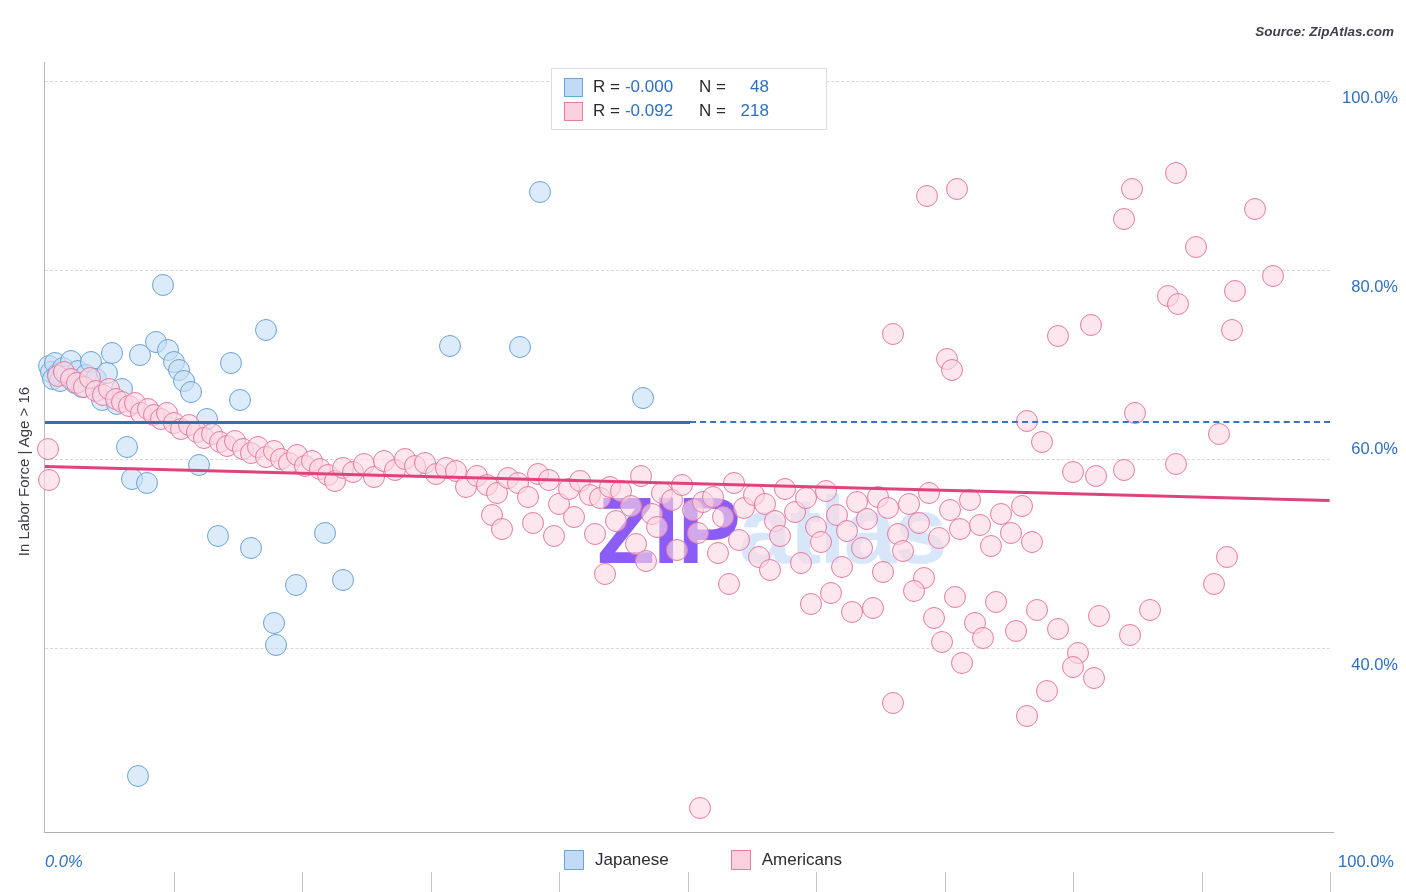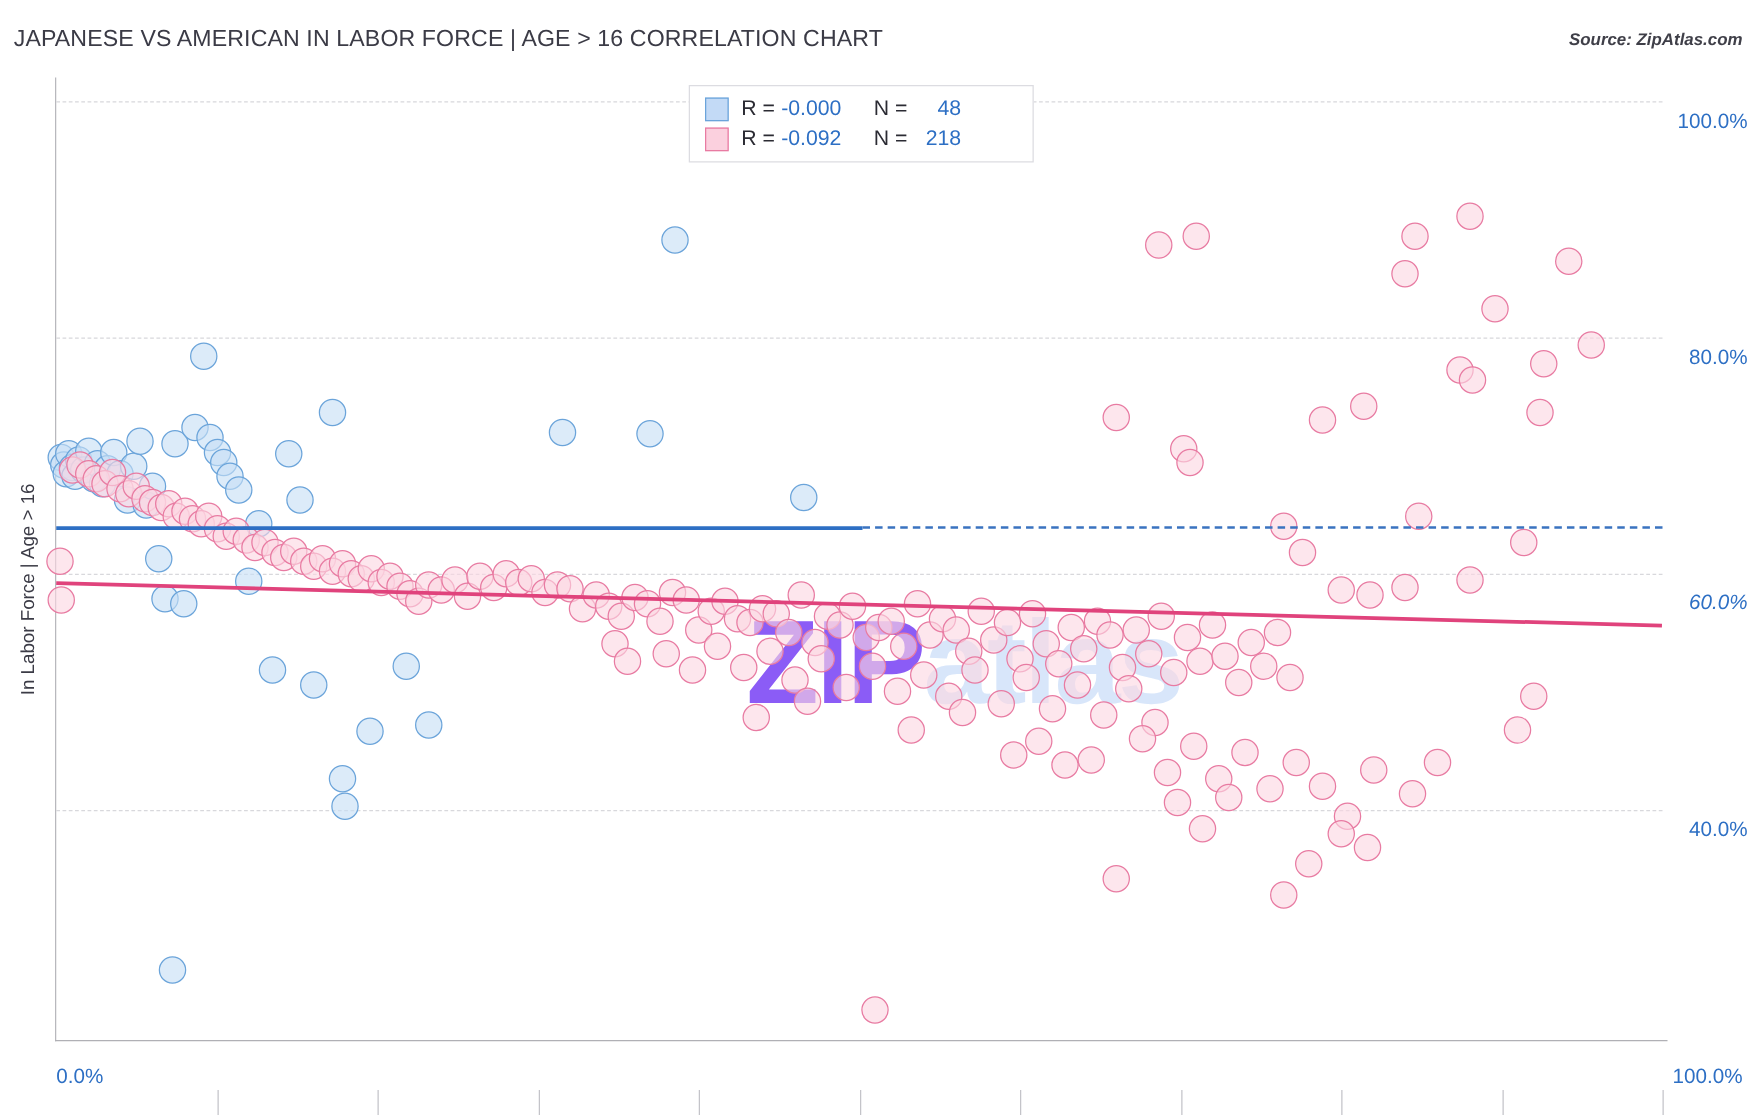--- a/index.html
+++ b/index.html
@@ -181,21 +181,20 @@
     font-size: 17px;
     color: #2b2b33;
   }
   .leg-sw { width: 20px; height: 20px; box-sizing: border-box; }
 </style>
 </head>
 <body>
 
 <div id="root">
 
-  <div class="chart-title">JAPANESE VS AMERICAN IN LABOR FORCE | AGE &gt; 16 CORRELATION CHART</div>
   <div class="source-note">Source: ZipAtlas.com</div>
   <div class="y-axis-title">In Labor Force | Age &gt; 16</div>
 
   <div class="axis-line-left"></div>
   <div class="axis-line-bottom"></div>
 
   <div id="plot">
     <div class="watermark">
       <span class="wm-zip">ZIP</span><span class="wm-atlas">atlas</span>
     </div>
@@ -457,39 +456,49 @@
       </div>
     <div id="trend-layer">
         <div class="trend trend-jp-solid" style="left: 0px; top: 359.018px; width: 645.07px; transform: rotate(0deg);"></div>
         <div class="trend trend-jp-dashed" style="left: 645.07px; top: 359.018px; width: 639.93px; transform: rotate(0deg);"></div>
         <div class="trend trend-us" style="left: 0px; top: 403.423px; width: 1285.45px; transform: rotate(1.51619deg);"></div>
       </div>
   </div>
 
   <div id="ylabel-layer">
       <div class="ylabel" style="top: 654.767px;">40.0%</div>
-      <div class="ylabel" style="top: 473px; font-style: italic;">60.0%</div>
+      <div class="ylabel" style="top: 439px;">60.0%</div>
       <div class="ylabel" style="top: 276.853px;">80.0%</div>
       <div class="ylabel" style="top: 87.8957px;">100.0%</div>
     </div>
 
-  <div class="xlabel" style="left:45px;">0.0%</div>
+  <div class="xlabel" style="left:45px;font-style:italic;">0.0%</div>
   <div class="xlabel" style="right:12px;">100.0%</div>
 
   <div id="stats-box">
     <div class="stats-row">
       <span class="swatch swatch-jp"></span>
       <span class="lbl-k">R =</span>
       <span class="lbl-v num-r">-0.000</span>
       <span class="lbl-k">N =</span>
       <span class="lbl-v num-n">48</span>
     </div>
     <div class="stats-row">
       <span class="swatch swatch-us"></span>
       <span class="lbl-k">R =</span>
       <span class="lbl-v num-r">-0.092</span>
       <span class="lbl-k">N =</span>
       <span class="lbl-v num-n">218</span>
     </div>
   </div>
 
+  <div id="bottom-legend">
+    <div class="leg-item">
+      <span class="leg-sw" style="background:#c3daf6;border:1px solid #6ba4da;"></span>
+      <span>Japanese</span>
+    </div>
+    <div class="leg-item">
+      <span class="leg-sw" style="background:#fbd0de;border:1px solid #e87ba2;"></span>
+      <span>Americans</span>
+    </div>
+  </div>
 
 </div>
 
 </body></html>

